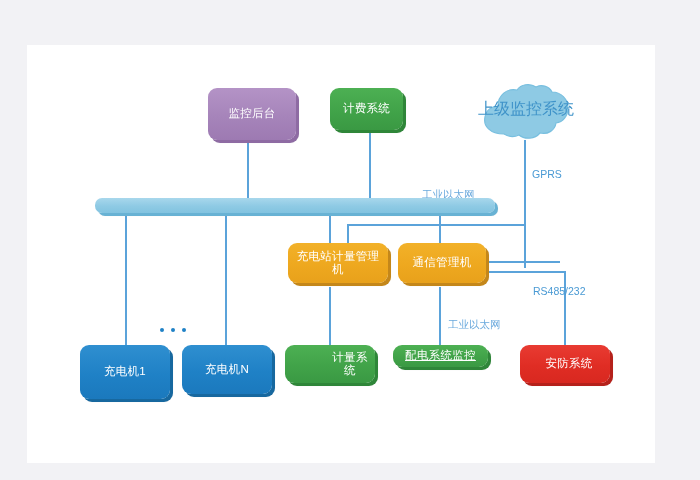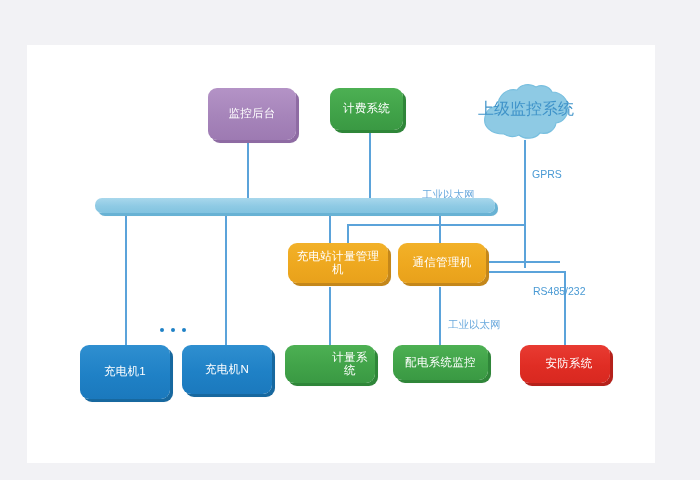--- a/index.html
+++ b/index.html
@@ -194,21 +194,21 @@
   </div>
 
   <div class="node blue" style="left:182px; top:345px; width:90px; height:49px;">
     <span class="lbl">充电机N</span>
   </div>
 
   <div class="node green" style="left:285px; top:345px; width:90px; height:38px;padding-left:40px;">
     <span class="lbl">计量系统</span>
   </div>
 
-  <div class="node green" style="left:393px; top:345px; width:95px; height:35px;">
+  <div class="node green" style="left:393px; top:345px; width:95px; height:22px;text-decoration:underline;">
     <span class="lbl">配电系统监控</span>
   </div>
 
   <div class="node red" style="left:520px; top:345px; width:90px; height:38px;">
     <span class="lbl">安防系统</span>
   </div>
 
 </div>
 
 </body></html>

